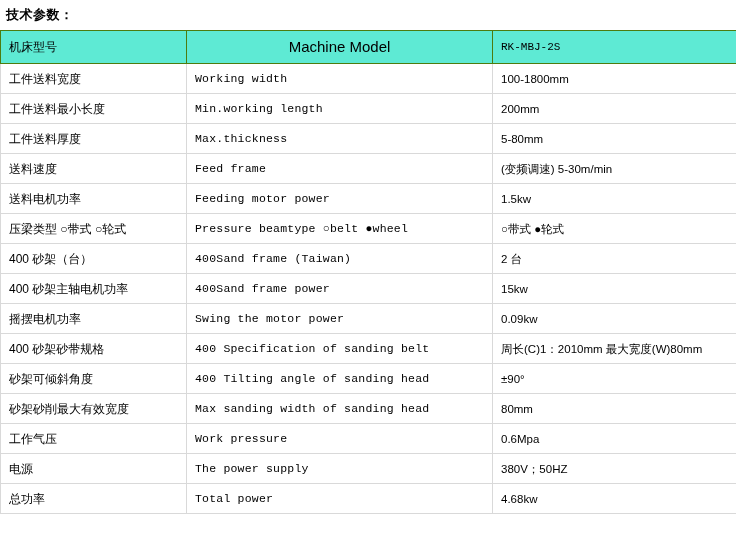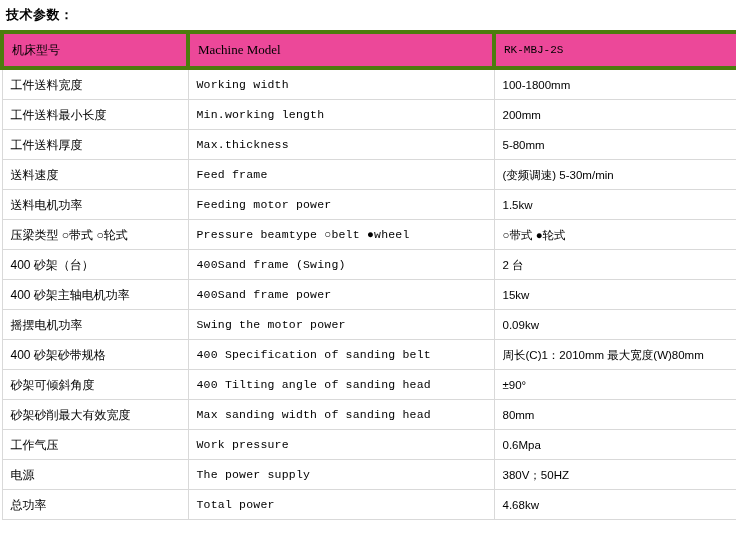--- a/index.html
+++ b/index.html
@@ -36,43 +36,43 @@
   table.spec td {
     border: 1px solid #d9d9d9;
     padding: 5px 8px;
     vertical-align: middle;
     height: 19px;
     line-height: 16px;
     overflow: hidden;
     white-space: nowrap;
   }
   table.spec tr.header td {
-    background: #ec4899;
-    border: 4px solid #4d7c0f;
+    background: #5eead4;
+    border: 1px solid #4d7c0f;
     color: #000000;
     font-weight: normal;
     height: 22px;
   }
   .col-cn { width: 186px; }
   .col-en { width: 306px; }
   .col-val { width: 244px; }
   .en {
     font-family: "Liberation Mono", monospace;
     font-size: 11.5px;
     letter-spacing: 0.2px;
   }
   .cn {
     font-size: 12px;
   }
   .val {
     font-size: 11.5px;
     font-family: "Liberation Sans", sans-serif;
   }
   .hdr-cn { font-size: 12px; }
-  .hdr-en { font-family: Liberation Serif, serif; font-size: 13px; }
+  .hdr-en { font-family: Liberation Sans, sans-serif; font-size: 15px; text-align: center; }
   .hdr-val { font-family: "Liberation Mono", monospace; font-size: 11px; }
 </style>
 </head>
 <body>
 
 <div class="page">
 
   <div class="title">技术参数：</div>
 
   <table class="spec">
@@ -113,21 +113,21 @@
         <td class="en">Feeding motor power</td>
         <td class="val">1.5kw</td>
       </tr>
       <tr>
         <td class="cn">压梁类型 ○带式 ○轮式</td>
         <td class="en">Pressure beamtype ○belt  ●wheel</td>
         <td class="val">○带式 ●轮式</td>
       </tr>
       <tr>
         <td class="cn">400 砂架（台）</td>
-        <td class="en">400Sand frame (Swing)</td>
+        <td class="en">400Sand frame (Taiwan)</td>
         <td class="val">2 台</td>
       </tr>
       <tr>
         <td class="cn">400 砂架主轴电机功率</td>
         <td class="en">400Sand frame power</td>
         <td class="val">15kw</td>
       </tr>
       <tr>
         <td class="cn">摇摆电机功率</td>
         <td class="en">Swing the motor power</td>

